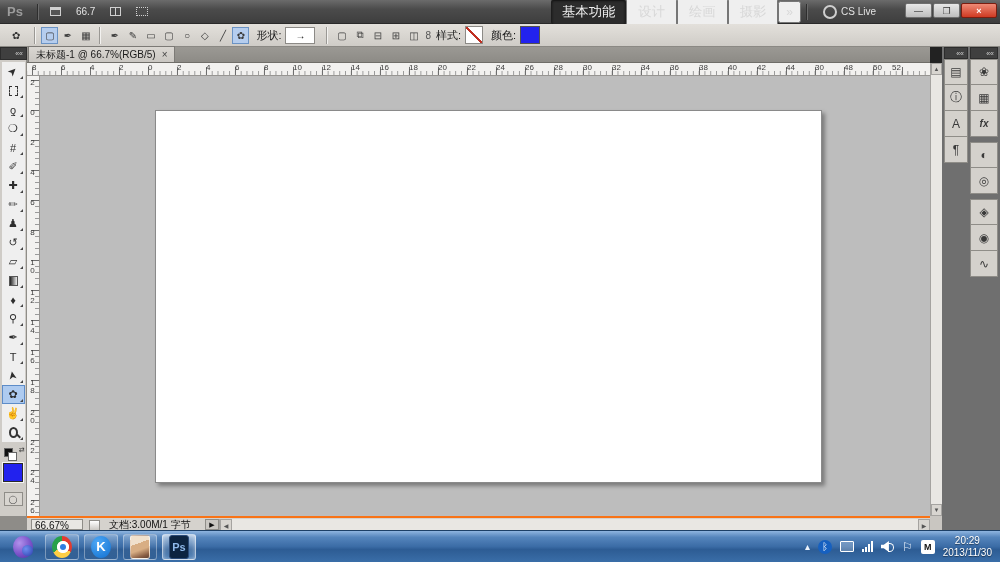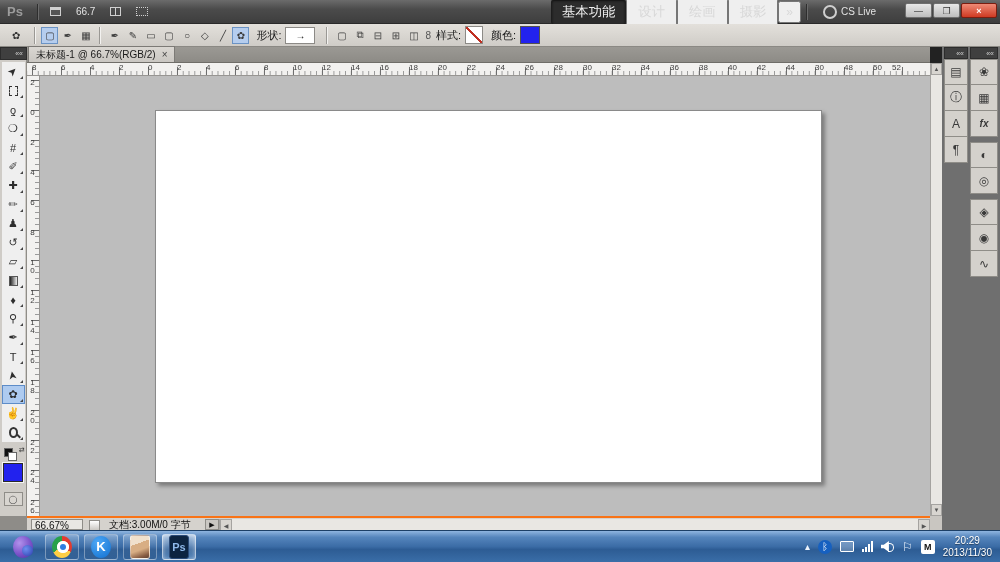--- a/index.html
+++ b/index.html
@@ -362,21 +362,21 @@
       <span class="mini-fg"></span>
       <span class="mini-bg"></span>
       <span class="swap">⇄</span>
     </div>
     <div class="fg-swatch" style="background: rgb(34, 34, 238);"></div>
     <button class="quickmask">◯</button>
   </div>
 
   <div class="tabbar">
     <div class="doc-tab">
-      <span>未标题-1 @ 66.7%(RGB/2)</span>
+      <span>未标题-1 @ 66.7%(RGB/5)</span>
       <span class="tab-close">×</span>
     </div>
   </div>
 
   <div class="canvas-region">
     <div class="hruler" id="hruler">
         <span class="num" style="left:5px">8</span>
         <span class="num" style="left:34px">6</span>
         <span class="num" style="left:63px">4</span>
         <span class="num" style="left:92px">2</span>
@@ -431,21 +431,21 @@
   <div class="vscroll">
     <span class="arrow" style="top:0">▲</span>
     <span class="arrow" style="bottom:0">▼</span>
   </div>
   <div class="scroll-corner"></div>
 
   <div class="status-dark-corner"></div>
   <div class="statusbar">
     <div class="status-zoom">66.67%</div>
     <div class="status-icon"></div>
-    <div class="status-doc">文档:3.00M/0 字节</div>
+    <div class="status-doc">文档:3.00M/1 字节</div>
     <button class="status-menu">▶</button>
     <div class="hscroll">
       <span class="arrow" style="left:0">◀</span>
       <span class="arrow" style="right:0">▶</span>
     </div>
   </div>
 
   <div class="dock">
     <div class="dock-col-header" style="left:2px;width:24px">««</div>
     <div class="dock-col-header" style="left:28px;width:28px">««</div>

